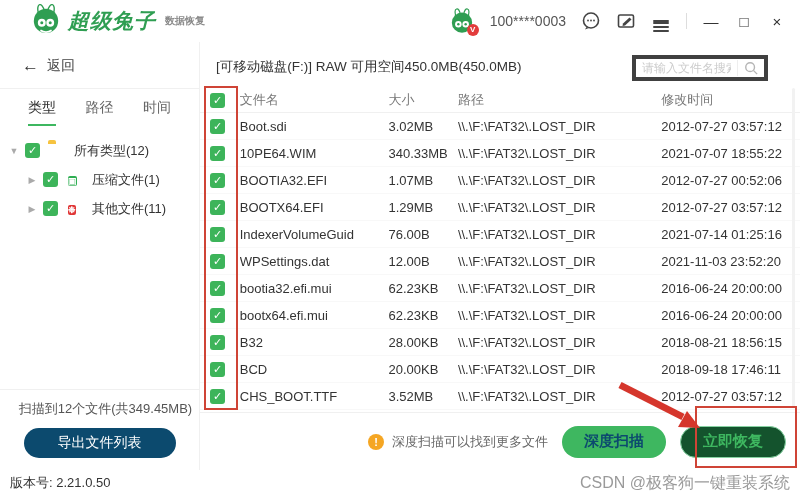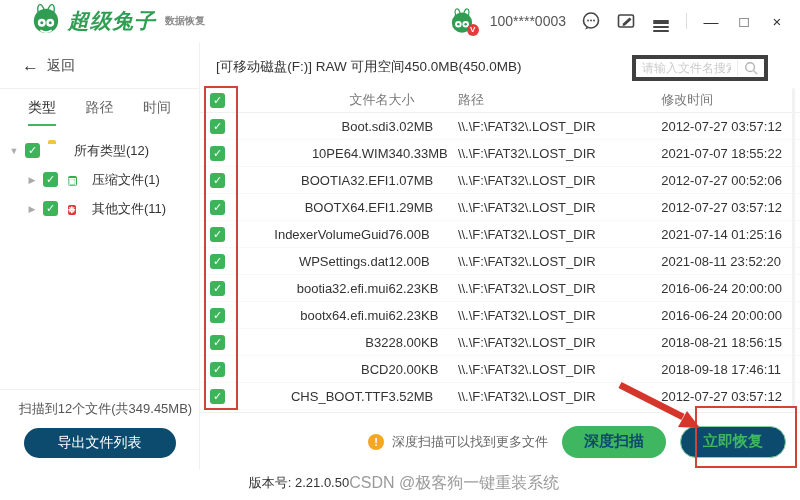--- a/index.html
+++ b/index.html
@@ -55,38 +55,38 @@
     display:flex; align-items:center; background:#fff; }
   .search-input { flex:1; border:none; outline:none; font-size:12px; color:#666; padding:0 6px; min-width:0; font-family:inherit; }
   .search-input::placeholder { color:#ccc; }
   .search-sep { width:1px; height:16px; background:#eee; }
   .search-btn { width:26px; display:flex; align-items:center; justify-content:center; cursor:pointer; }
   .thead { position:absolute; top:46px; left:0; right:0; height:25px; display:flex; align-items:center;
     padding-left:10px; font-size:13px; color:#777; border-bottom:1px solid #f0f0f0; }
   .tbody { position:absolute; top:71px; left:0; right:0; }
   .trow { display:flex; align-items:center; height:27px; padding-left:10px; border-bottom:1px solid #f8f8f8; font-size:13px; color:#333; }
   .c-cb { width:30px; display:flex; align-items:center; }
-  .c-name { width:150px; white-space:nowrap; overflow:hidden;text-align:right; }
+  .c-name { width:150px; white-space:nowrap; overflow:hidden; }
   .c-size { width:70px; }
   .c-path { width:205px; white-space:nowrap; overflow:hidden; }
   .c-time { width:140px; }
   .scroll-track { position:absolute; right:5px; top:46px; bottom:62px; width:3px; background:#f2f2f2; border-radius:2px; }
   .main-footer { position:absolute; left:0; right:0; bottom:0; height:58px; border-top:1px solid #f0f0f0;
     display:flex; align-items:center; padding:0 14px; }
   .warn-group { margin-left:auto; display:flex; align-items:center; gap:8px; }
   .warn-icon { width:16px; height:16px; border-radius:50%; background:#f5a623; color:#fff; font-size:11px;
     font-weight:bold; text-align:center; line-height:16px; }
   .warn-text { font-size:13px; color:#666; }
   .deep-btn { margin-left:14px; height:32px; padding:0 22px; border:none; border-radius:17px; background:#3eb760;
     color:#0c4a6e; font-size:15px; font-weight:bold; cursor:pointer; font-family:inherit; }
   .recover-btn { margin-left:14px; height:32px; padding:0 22px; border:1px solid #86d2a2; border-radius:17px;
-    background:#0c4a6e; color:#3eb760; font-size:15px; font-weight:bold; cursor:pointer; font-family:inherit; }
-  
-  .statusbar { position:absolute; left:8px; right:0; bottom:0; height:30px; background:#fff;
-    display:flex; align-items:center; justify-content:center; padding:0 10px 4px; }
+    background:#14532d; color:#3eb760; font-size:15px; font-weight:bold; cursor:pointer; font-family:inherit; }
+  
+  .statusbar { position:absolute; left:0; right:0; bottom:0; height:30px; background:#fff;
+    display:flex; align-items:center; justify-content:space-between; padding:0 10px 4px; }
   .version { font-size:13px; color:#333; }
   .watermark { font-size:16px; color:#9a9a9a; }
   
   .anno { position:absolute; border:2px solid #cf4436; z-index:50; pointer-events:none; }
   .anno-col { left:204px; top:86px; width:34px; height:324px; }
   .anno-btn { left:695px; top:406px; width:102px; height:62px; }
   .anno-arrow { position:absolute; left:595px; top:372px; z-index:51; pointer-events:none; }
 </style>
 </head>
 <body>
@@ -257,21 +257,21 @@
           <span class="c-path">\\.\F:\FAT32\.LOST_DIR</span>
           <span class="c-time">2021-07-14 01:25:16</span>
         </div>
         <div class="trow">
           <span class="c-cb">
             <span class="checkbox">✓</span>
           </span>
           <span class="c-name">WPSettings.dat</span>
           <span class="c-size">12.00B</span>
           <span class="c-path">\\.\F:\FAT32\.LOST_DIR</span>
-          <span class="c-time">2021-08-11 23:52:20</span>
+          <span class="c-time">2021-11-03 23:52:20</span>
         </div>
         <div class="trow">
           <span class="c-cb">
             <span class="checkbox">✓</span>
           </span>
           <span class="c-name">bootia32.efi.mui</span>
           <span class="c-size">62.23KB</span>
           <span class="c-path">\\.\F:\FAT32\.LOST_DIR</span>
           <span class="c-time">2016-06-24 20:00:00</span>
         </div>

